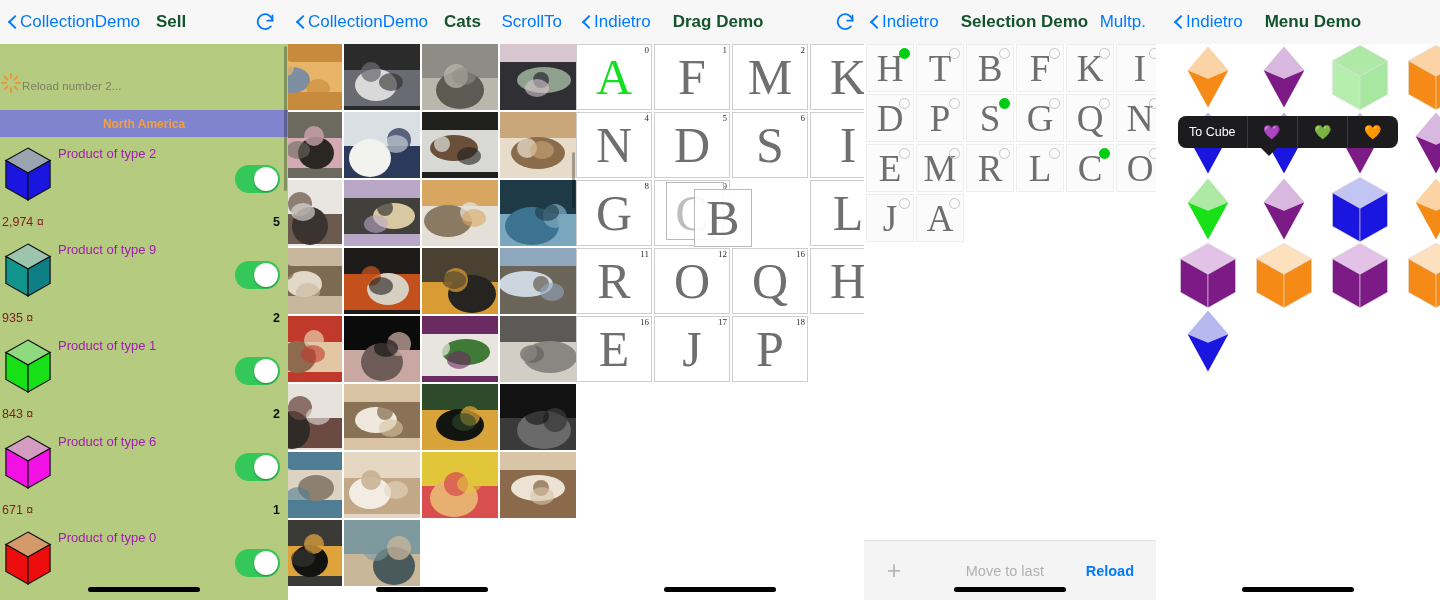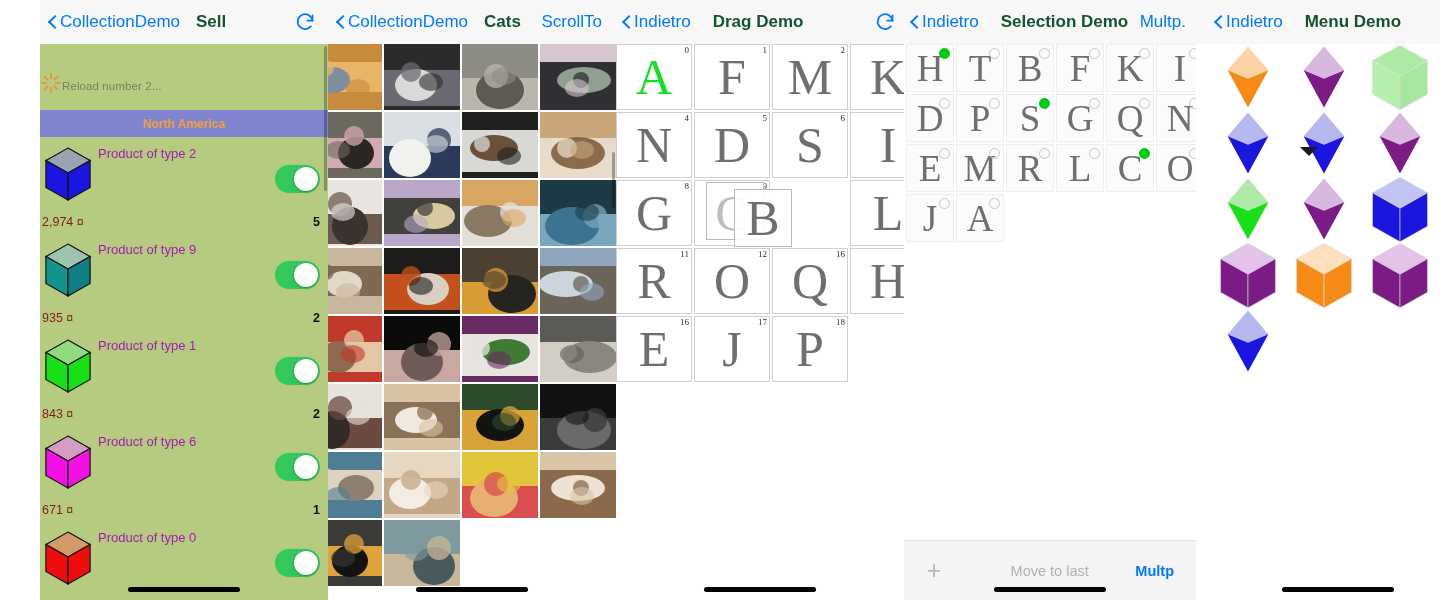--- a/index.html
+++ b/index.html
@@ -1,21 +1,21 @@
 <!DOCTYPE html>
 <html><head>
 <meta charset="utf-8">
 <style>
   * { box-sizing: border-box; margin: 0; padding: 0; }
   html, body {
     width: 1440px; height: 600px;
     font-family: "Liberation Sans", sans-serif;
     background: #ffffff; overflow: hidden;
   }
-  .screen { position: relative; width: 1140px; height: 600px; display: flex; padding-left: 40px; }
+  .screen { position: relative; width: 1140px; height: 600px; display: flex; }
 
   
   .panel { position: relative; height: 600px; overflow: hidden; background: #fff; flex: none; }
   .navbar {
     height: 44px; background: #f7f7f7;
     display: flex; align-items: center; position: relative;
     flex: none;
   }
   .nav-left { display: flex; align-items: center; gap: 3px; }
   .nav-back {
@@ -735,21 +735,21 @@
             <span class="sel-mark"></span>
           </div>
           <div class="sel-tile">
             <span class="glyph">A</span>
             <span class="sel-mark"></span>
           </div>
         </div>
       <div class="sel-toolbar">
         <span class="tb-plus">+</span>
         <span class="tb-mid">Move to last</span>
-        <span class="tb-del">Multp</span>
+        <span class="tb-del">Reload</span>
       </div>
     </div>
     <div class="home-indicator"></div>
   </div>
 
   <div class="panel" id="panel-menu">
     <div class="navbar">
       <div class="nav-left" style="padding-left:18px">
         <span class="chev"></span>
         <span class="nav-back">Indietro</span>
@@ -861,18 +861,24 @@
               <polygon points="96,28 96,84 50,110 50,54" fill="#f58b16" stroke="#ddd" stroke-width="1"></polygon>
             </svg>
           </div>
           <div class="shape-cell">
             <svg width="60" height="67" viewBox="0 0 100 112">
               <polygon points="50,4 84,44 50,58 16,44" fill="#b6b8ee"></polygon>
               <polygon points="16,44 50,58 84,44 50,106" fill="#1a16e0"></polygon>
             </svg>
           </div>
         </div>
+      <div class="ctx-menu" id="ctx-menu">
+          <span class="ctx-item">To Cube</span>
+          <span class="ctx-item heart">💜</span>
+          <span class="ctx-item heart">💚</span>
+          <span class="ctx-item heart">🧡</span>
+        </div>
       <div class="ctx-arrow"></div>
     </div>
     <div class="home-indicator"></div>
   </div>
 
 </div>
 
 </body></html>

